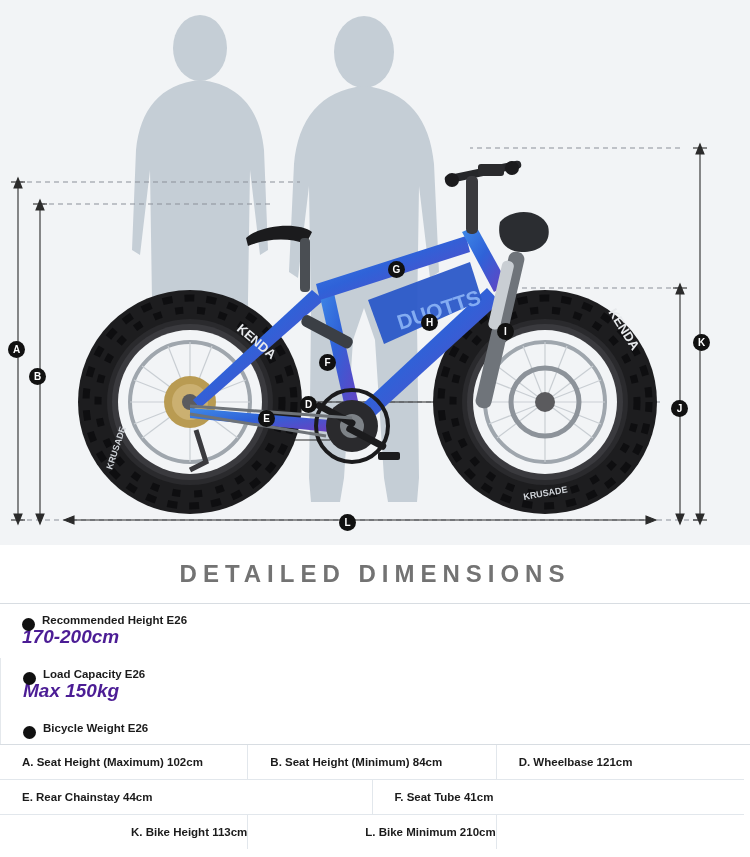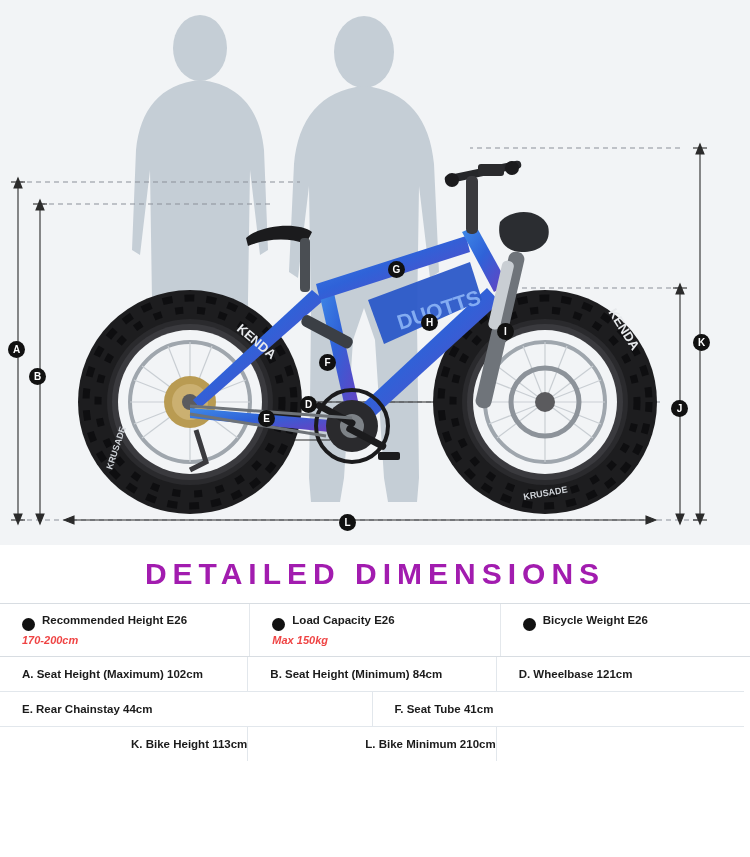--- a/index.html
+++ b/index.html
@@ -29,45 +29,46 @@
     line-height:1;
   }
 
   
   .title-wrap{
     height:58px;width:750px;
     display:flex;align-items:center;justify-content:center;
     background:#ffffff;
   }
   .title{
-    font-size:30px;font-weight:bold;letter-spacing:6px;color:#a21caf;
+    font-size:24px;font-weight:bold;letter-spacing:6px;color:#737373;
   }
 
   
   .highlights{
     display:flex;width:750px;
     border-top:1px solid #d8dde2;
     border-bottom:1px solid #d8dde2;
     background:#fff;
+    flex-direction:column;
   }
   .hl{
     flex:1;padding:10px 0 10px 22px;position:relative;
   }
   .hl + .hl{border-left:1px solid #e4e8ec;}
   .hl .bullet{
     position:absolute;left:22px;top:14px;
     width:13px;height:13px;border-radius:50%;background:#111;
   }
   .hl .hl-label{
     font-size:11.5px;font-weight:bold;color:#1b1b1b;margin-left:20px;
     display:block;
   }
   .hl .hl-value{
-    font-size:11px;font-weight:bold;font-style:italic;color:#ef4444;
-    display:block;margin-top:8px;
+    font-size:19px;font-weight:bold;font-style:italic;color:#4c1d95;
+    display:block;margin-top:0;
   }
 
   
   .spec-table{width:744px;background:#fff;}
   .spec-row{display:flex;border-bottom:1px solid #e2e7ec;}
   .spec-row:last-child{border-bottom:none;text-align:right;}
   .spec-cell{
     flex:1;
     padding:11px 0 11px 22px;
     font-size:11.5px;font-weight:bold;color:#1b1b1b;

